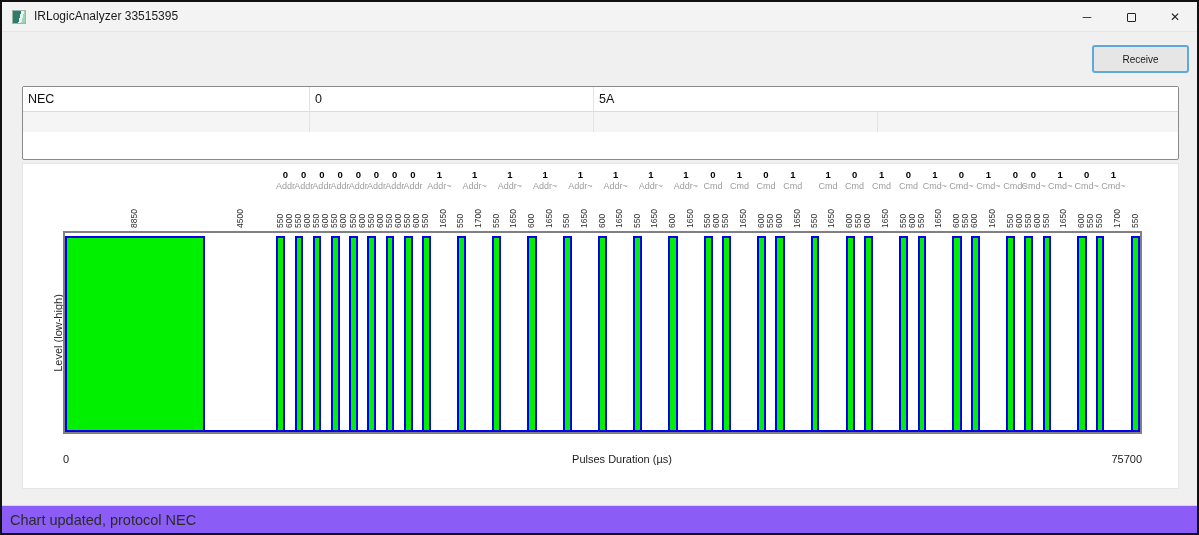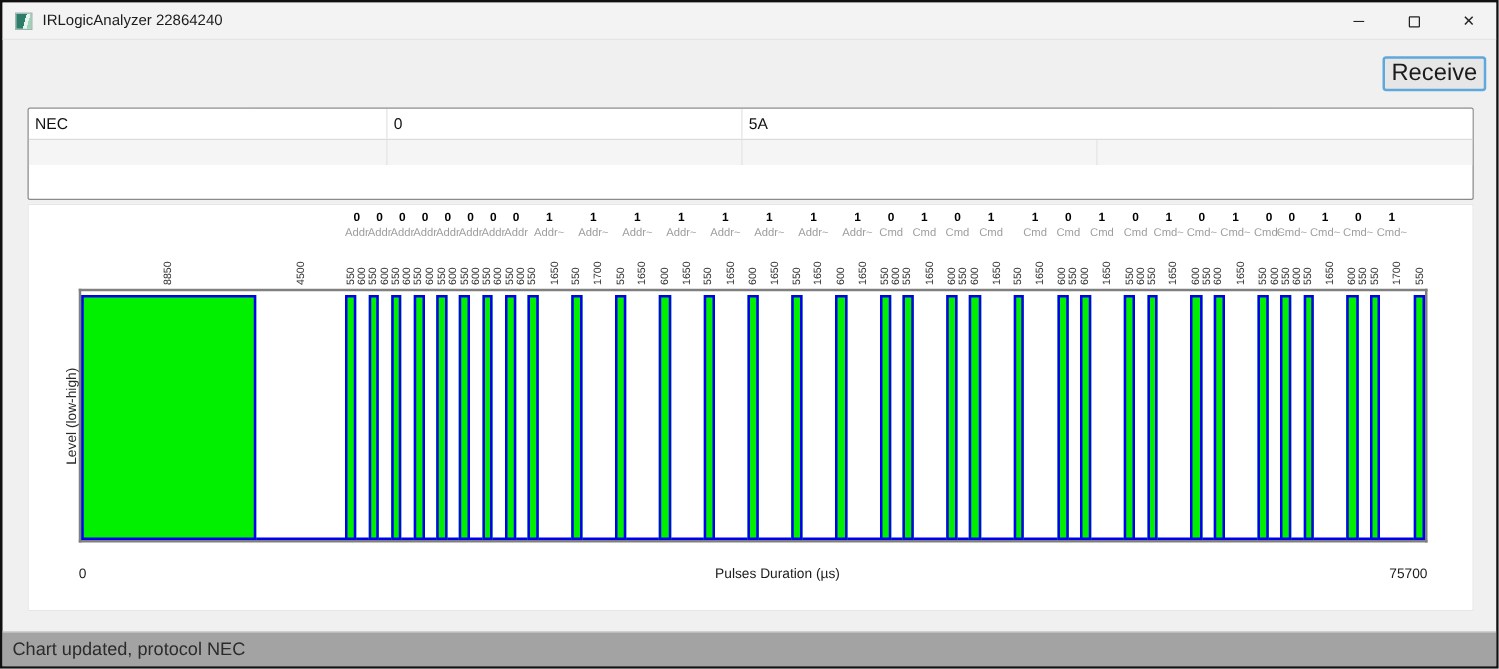--- a/index.html
+++ b/index.html
@@ -22,23 +22,23 @@
     position:absolute; left:32px; top:7px; font-size:12px; color:#1b1b1b;
   }
   .wctrls { position:absolute; right:0; top:0; height:30px; display:flex; }
   .wbtn {
     width:44px; height:30px; display:flex; align-items:center; justify-content:center;
     font-size:12px; color:#222; cursor:default;
   }
   .wbtn.max span { display:block; width:9px; height:9px; border:1px solid #222; border-radius:1px; font-size:0; }
   
   .receive {
-    position:absolute; right:8px; top:43px; width:83px; height:28px;
+    position:absolute; right:8px; top:43px; width:97px; height:28px;
     background:#e6e6e6; border:2px solid #5fa8dc; border-radius:3px;
-    font-family:"Liberation Sans", sans-serif; font-size:19px; color:#1b1b1b;
+    font-family:"Liberation Sans", sans-serif; font-size:10px; color:#1b1b1b;
     display:flex; align-items:center; justify-content:center;
   }
   
   .dtable {
     position:absolute; left:20px; top:84px; width:1157px; height:74px;
     background:#ffffff; border:1px solid #8a8a8a; border-radius:2px; overflow:hidden;
   }
   .trow { display:grid; grid-template-columns:287px 284px 284px 1fr; }
   .trow.head { height:27px; background:linear-gradient(#f8f8f8,#ececec); border-bottom:1px solid #c4c4c4; }
   .trow.body1 { height:25px; background:#ffffff; border-bottom:1px solid #dcdcdc; }
@@ -80,33 +80,33 @@
   .ylab span {
     position:absolute; left:0; top:0; white-space:nowrap;
     transform-origin:0 0; transform:rotate(-90deg) translateX(-50%);
     font-size:11px; color:#2a2a2a;
   }
   .xtick { position:absolute; top:289px; font-size:11px; color:#1b1b1b; }
   .xlab  { position:absolute; top:289px; transform:translateX(-50%); font-size:11px; color:#1b1b1b; }
   
   .statusbar {
     position:absolute; left:0; bottom:0; width:100%; height:28px;
-    background:#a3a3a3; border-top:1px solid #d8d8d8;
+    background:#8b5cf6; border-top:1px solid #d8d8d8;
     display:flex; align-items:center; padding-left:8px;
     font-size:14.5px; color:#2b2b2b;
   }
 </style>
 </head>
 <body>
 
 <div id="app">
 
   <div class="titlebar">
     <span class="appicon"></span>
-    <span class="apptitle">IRLogicAnalyzer 22864240</span>
+    <span class="apptitle">IRLogicAnalyzer 33515395</span>
     <div class="wctrls">
       <span class="wbtn">─</span>
       <span class="wbtn max">
           <span></span>
         </span>
       <span class="wbtn">✕</span>
     </div>
   </div>
 
   <button class="receive">Receive</button>

